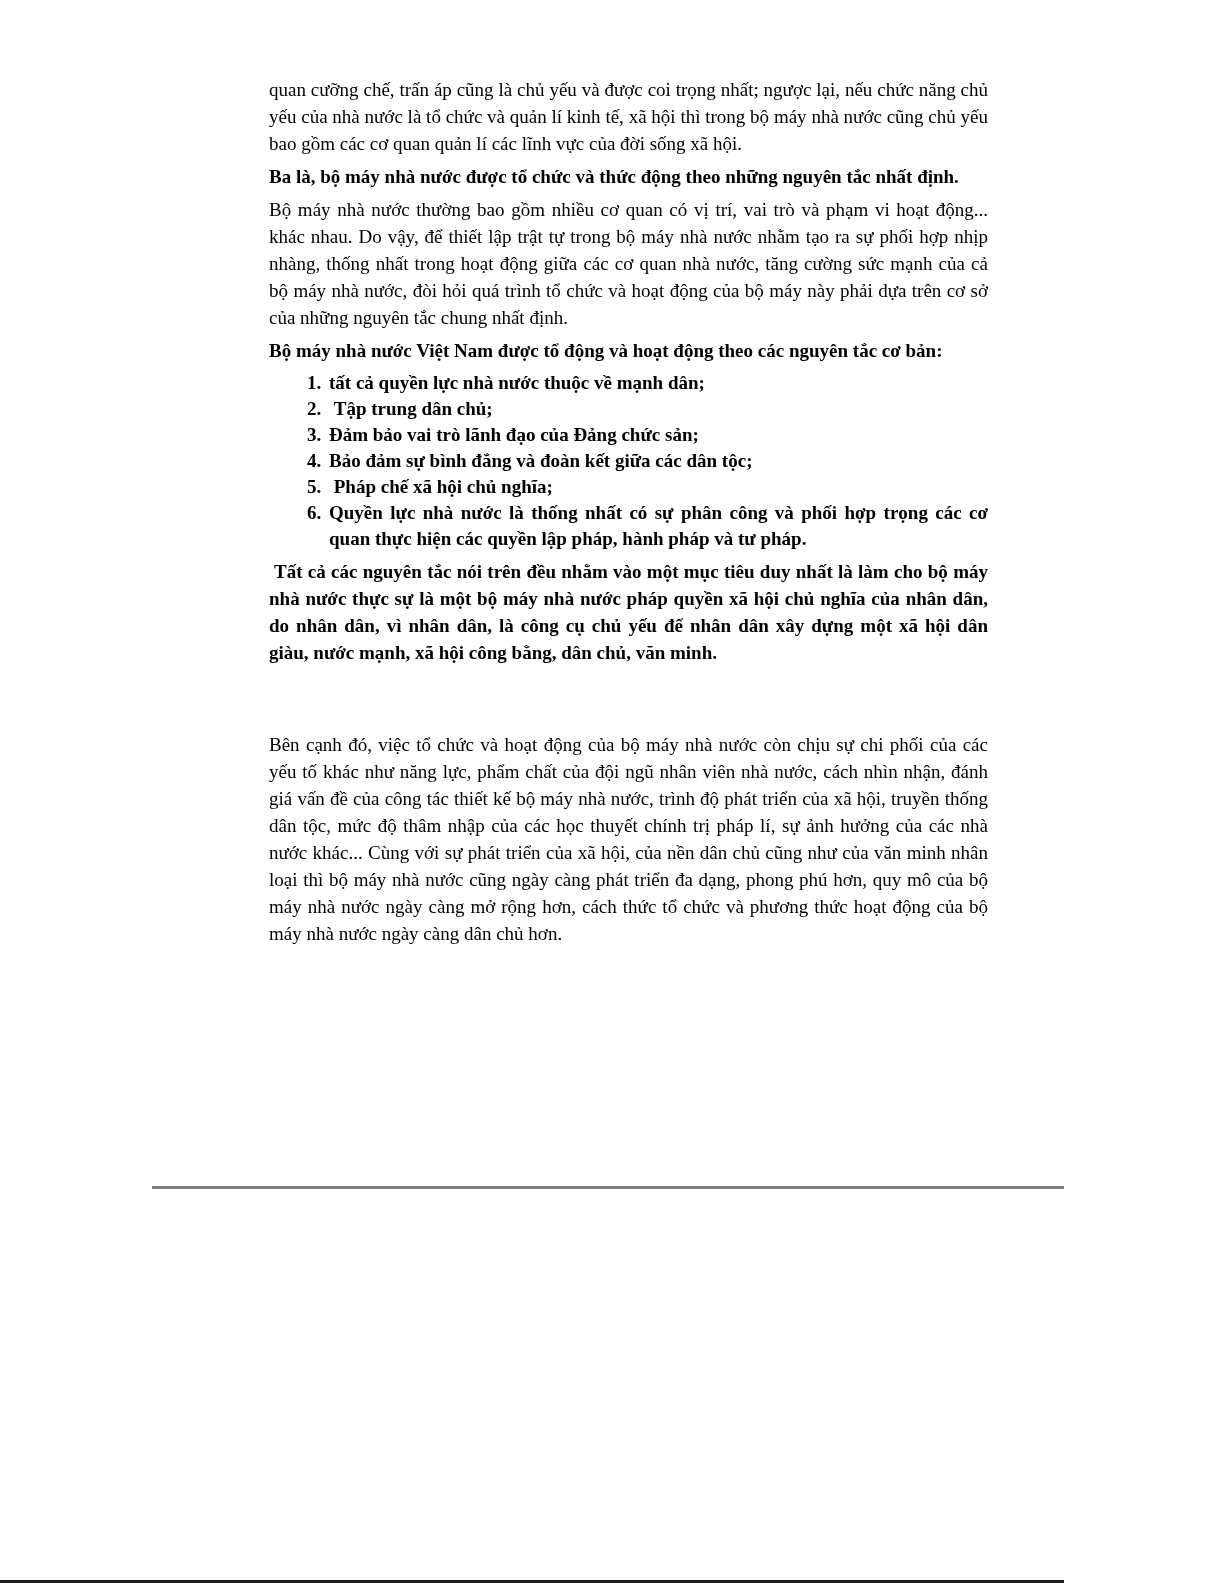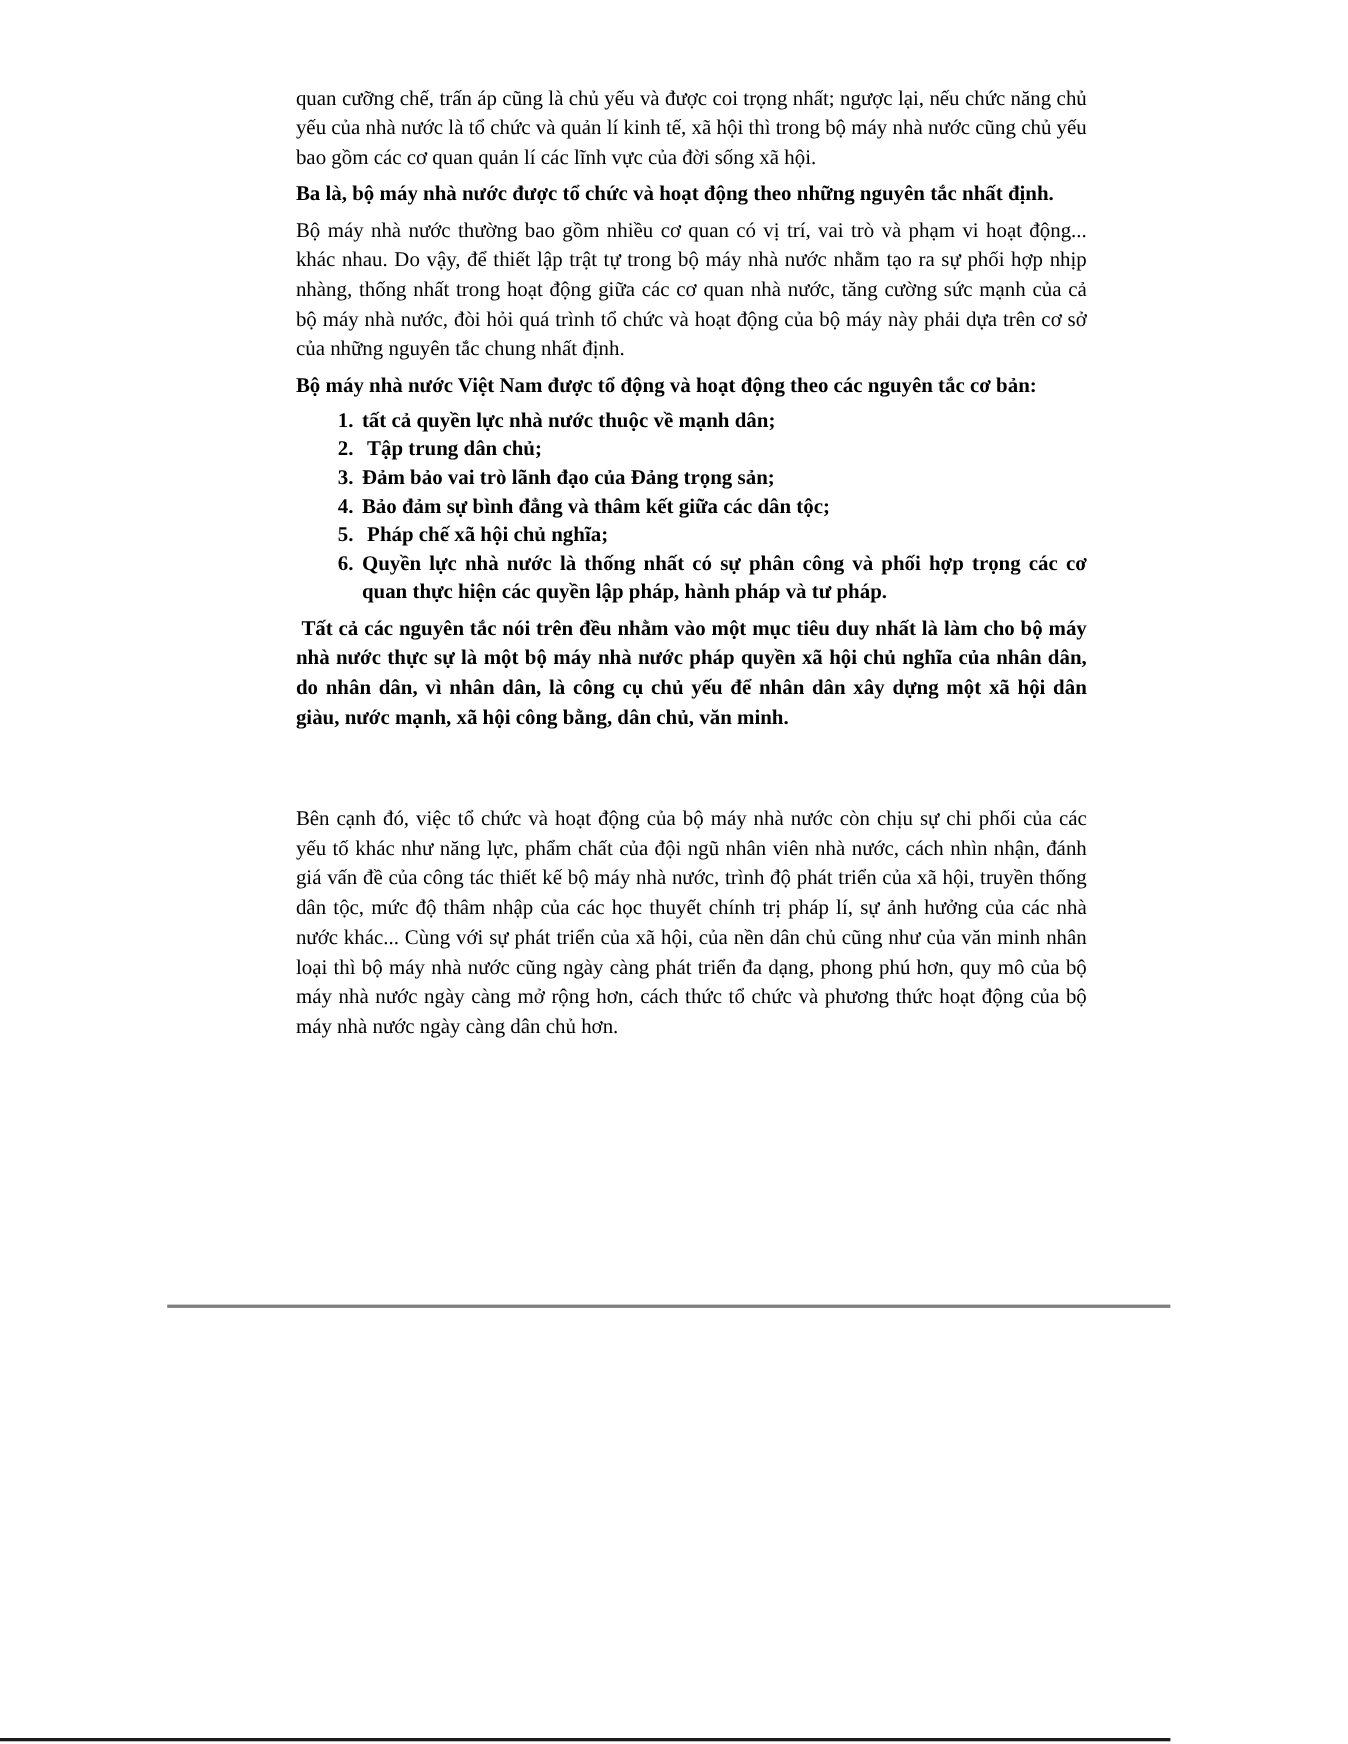--- a/index.html
+++ b/index.html
@@ -85,31 +85,31 @@
 </style>
 </head>
 <body>
 
 <div class="page">
 
   <div class="content">
 
     <p>quan cưỡng chế, trấn áp cũng là chủ yếu và được coi trọng nhất; ngược lại, nếu chức năng chủ yếu của nhà nước là tổ chức và quản lí kinh tế, xã hội thì trong bộ máy nhà nước cũng chủ yếu bao gồm các cơ quan quản lí các lĩnh vực của đời sống xã hội.</p>
 
-    <p class="bold">Ba là, bộ máy nhà nước được tổ chức và hoạt động theo những nguyên tắc nhất định.</p>
+    <p class="bold">Ba là, bộ máy nhà nước được tổ chức và thức động theo những nguyên tắc nhất định.</p>
 
     <p>Bộ máy nhà nước thường bao gồm nhiều cơ quan có vị trí, vai trò và phạm vi hoạt động... khác nhau. Do vậy, để thiết lập trật tự trong bộ máy nhà nước nhằm tạo ra sự phối hợp nhịp nhàng, thống nhất trong hoạt động giữa các cơ quan nhà nước, tăng cường sức mạnh của cả bộ máy nhà nước, đòi hỏi quá trình tổ chức và hoạt động của bộ máy này phải dựa trên cơ sở của những nguyên tắc chung nhất định.</p>
 
     <p class="bold">Bộ máy nhà nước Việt Nam được tổ động và hoạt động theo các nguyên tắc cơ bản:</p>
 
     <ol class="principles">
       <li>tất cả quyền lực nhà nước thuộc về mạnh dân;</li>
       <li>&nbsp;Tập trung dân chủ;</li>
-      <li>Đảm bảo vai trò lãnh đạo của Đảng trọng sản;</li>
-      <li>Bảo đảm sự bình đẳng và thâm kết giữa các dân tộc;</li>
+      <li>Đảm bảo vai trò lãnh đạo của Đảng chức sản;</li>
+      <li>Bảo đảm sự bình đẳng và đoàn kết giữa các dân tộc;</li>
       <li>&nbsp;Pháp chế xã hội chủ nghĩa;</li>
       <li>Quyền lực nhà nước là thống nhất có sự phân công và phối hợp trọng các cơ quan thực hiện các quyền lập pháp, hành pháp và tư pháp.</li>
     </ol>
 
     <p class="goal">Tất cả các nguyên tắc nói trên đều nhằm vào một mục tiêu duy nhất là làm cho bộ máy nhà nước thực sự là một bộ máy nhà nước pháp quyền xã hội chủ nghĩa của nhân dân, do nhân dân, vì nhân dân, là công cụ chủ yếu để nhân dân xây dựng một xã hội dân giàu, nước mạnh, xã hội công bằng, dân chủ, văn minh.</p>
 
     <p class="influences">Bên cạnh đó, việc tổ chức và hoạt động của bộ máy nhà nước còn chịu sự chi phối của các yếu tố khác như năng lực, phẩm chất của đội ngũ nhân viên nhà nước, cách nhìn nhận, đánh giá vấn đề của công tác thiết kế bộ máy nhà nước, trình độ phát triển của xã hội, truyền thống dân tộc, mức độ thâm nhập của các học thuyết chính trị pháp lí, sự ảnh hưởng của các nhà nước khác... Cùng với sự phát triển của xã hội, của nền dân chủ cũng như của văn minh nhân loại thì bộ máy nhà nước cũng ngày càng phát triển đa dạng, phong phú hơn, quy mô của bộ máy nhà nước ngày càng mở rộng hơn, cách thức tổ chức và phương thức hoạt động của bộ máy nhà nước ngày càng dân chủ hơn.</p>
 
   </div>
 

